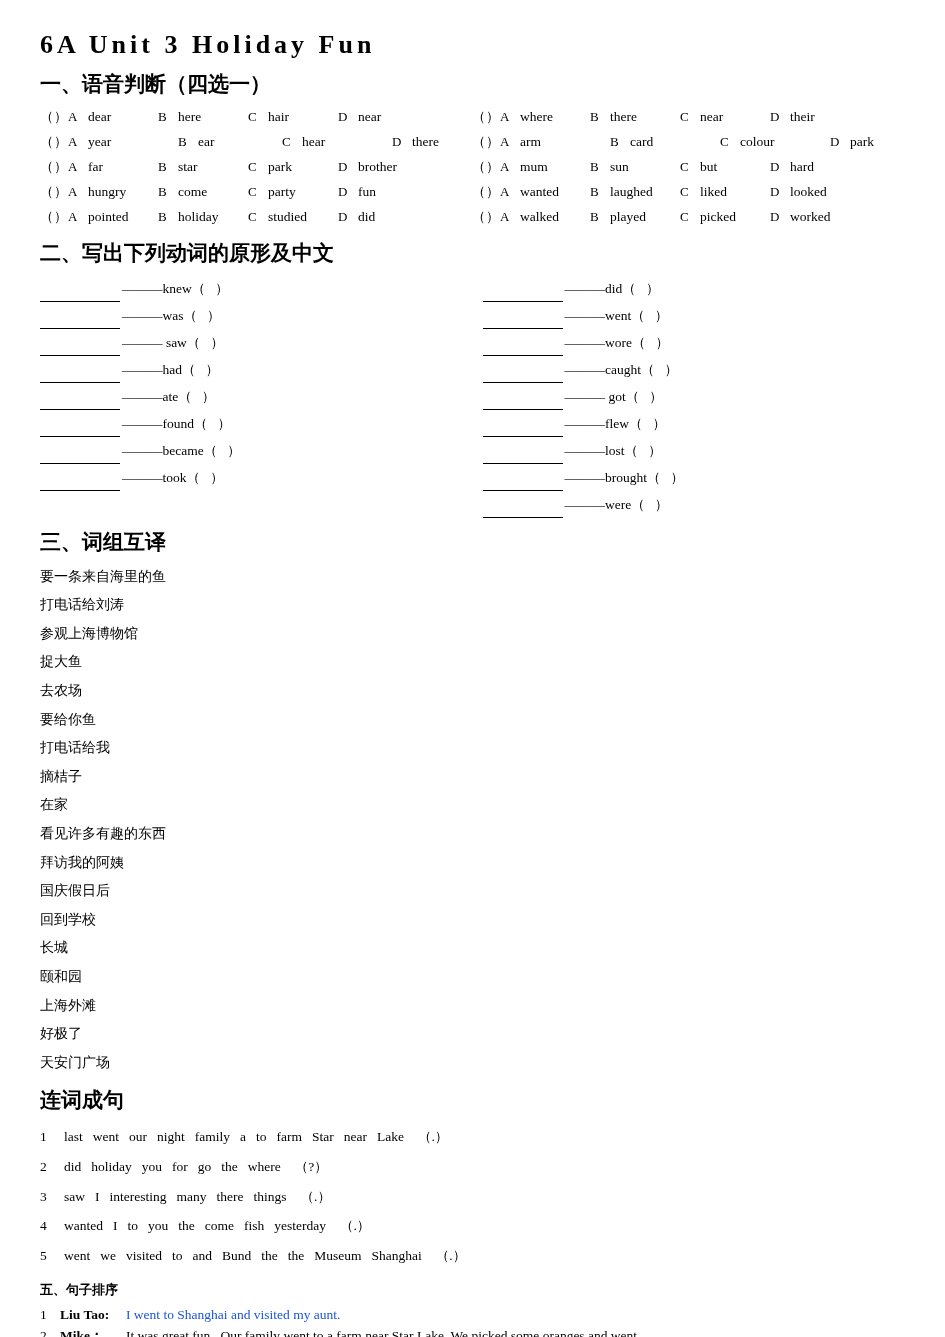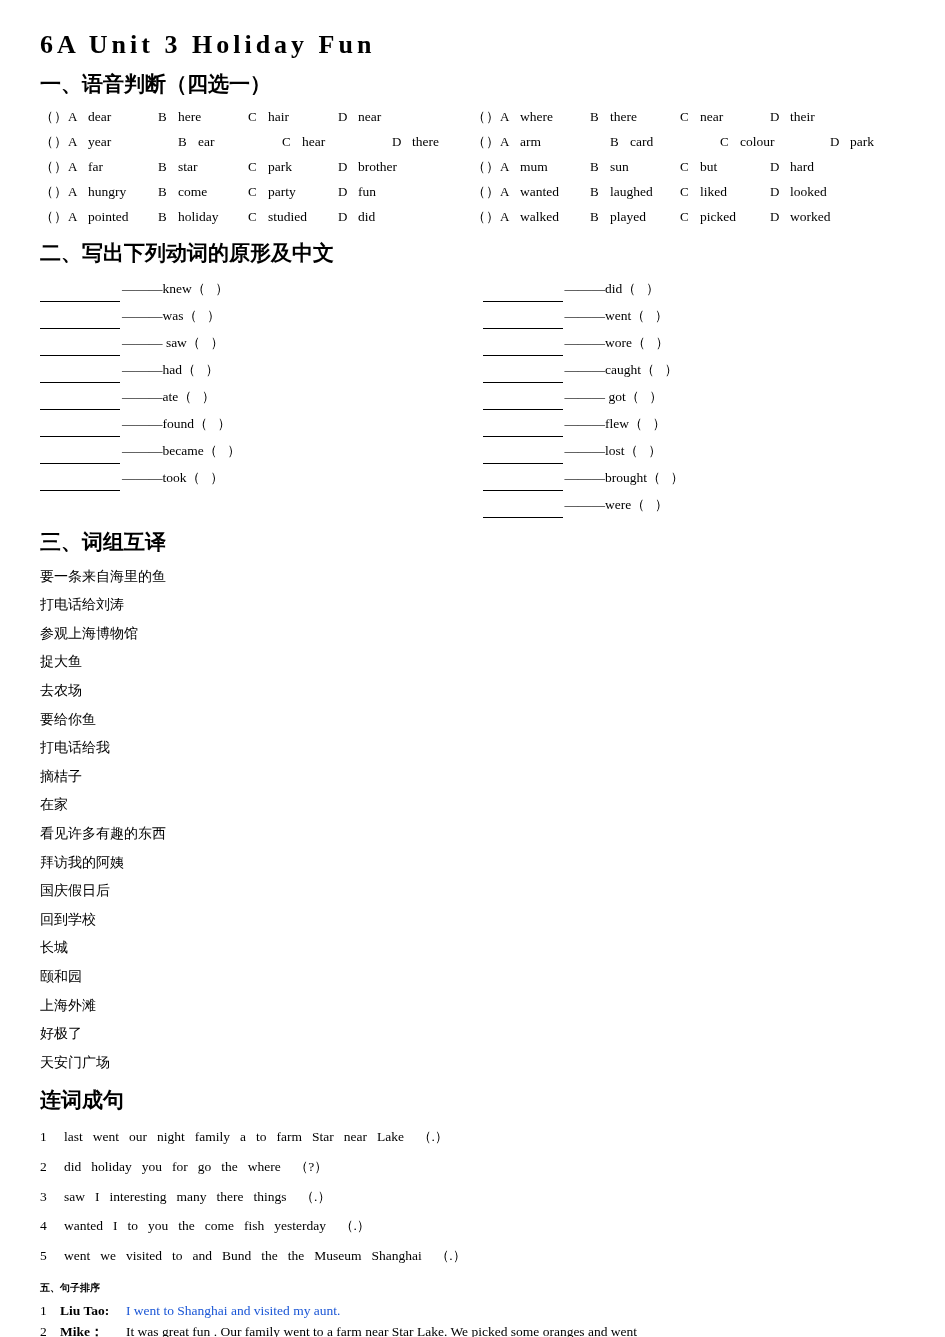--- a/index.html
+++ b/index.html
@@ -99,21 +99,21 @@
       
     }
     .sent-paren {
       margin-left: 4px;
     }
 
     .reorder-section {
       margin-bottom: 10px;
     }
     .reorder-title {
-      font-size: 10px;
+      font-size: 13px;
       font-weight: bold;
       margin-bottom: 8px;
     }
     .reorder-item {
       display: flex;
       align-items: baseline;
       gap: 6px;
       font-size: 13.5px;
       margin-bottom: 4px;
     }

